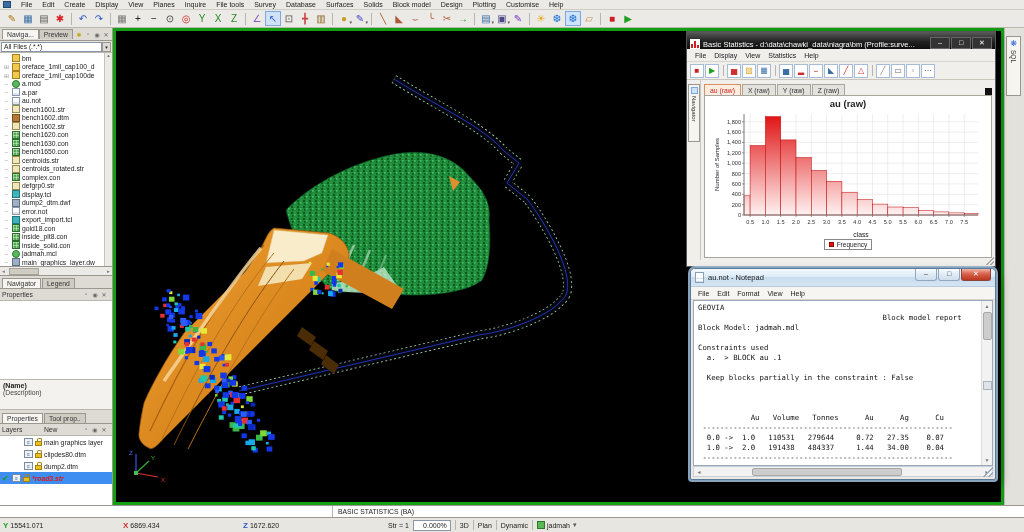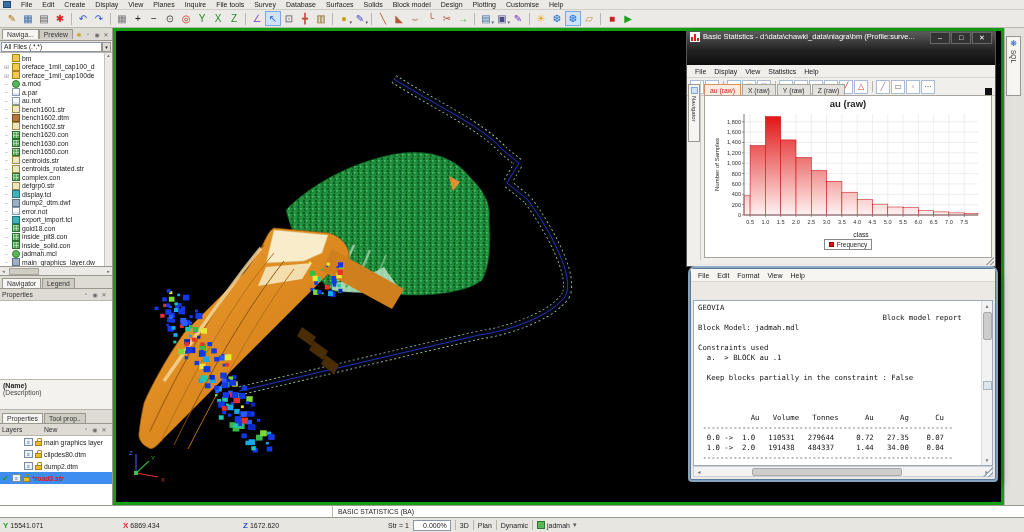--- a/index.html
+++ b/index.html
@@ -68,21 +68,21 @@
   #viewport svg { display:block; }
 
   
   #rightstrip { left:1004px; top:28px; width:20px; height:477px; background:#e3e1dc; border-left:1px solid #b9b6ae; }
   #righttab { position:absolute; left:1px; top:8px; width:15px; height:60px; background:#f6f5f2; border:1px solid #9a978e; display:flex; flex-direction:column; align-items:center; padding-top:2px; gap:2px; }
   #righttab .ticon { color:#2a5cd8; font-size:8px; }
   #righttab .ttxt { writing-mode:vertical-rl; font-size:6.5px; color:#333; }
 
   
   #bswin { left:686px; top:31px; width:310px; height:236px; background:#f0efec; border:1px solid #555; box-shadow:3px 4px 8px rgba(0,0,0,.55); }
-  #bs-title { height:33px; background:linear-gradient(#5a5a5a,#222 55%,#0e0e0e); display:flex; align-items:flex-start; padding:0 3px; gap:3px; }
+  #bs-title { height:17px; background:linear-gradient(#5a5a5a,#222 55%,#0e0e0e); display:flex; align-items:flex-end; padding:0 3px; gap:3px; }
   #bs-title .t { color:#fff; font-size:7.5px; flex:1; white-space:nowrap; overflow:hidden; }
   .wbtn { width:20px; height:12px; background:#333; border:1px solid #666; color:#fff; font-size:7px; line-height:10px; text-align:center; }
   #bs-menu { height:13px; display:flex; align-items:center; gap:2px; padding-left:4px; background:#f0efec; border-bottom:1px solid #d8d5cd; }
   #bs-menu .mi { padding:0 4px; font-size:7px; }
   #bs-tools { height:18px; display:flex; align-items:center; padding-left:3px; background:#f0efec; border-bottom:1px solid #c9c6be; }
   .bsti { width:14px; height:14px; border:1px solid #a8bcd8; background:#fff; margin-right:1px; display:flex; align-items:center; justify-content:center; font-size:8px; }
   .bsti.sep { border:none; background:none; width:6px; }
   .bsti.sep::before { content:""; width:1px; height:11px; background:#b9b6ae; }
   #bs-body { position:absolute; left:0; top:48px; right:0; bottom:6px; display:flex; }
   #bs-side { width:14px; border-right:1px solid #c9c6be; position:relative; }
@@ -1031,20 +1031,31 @@
           <span class="sq"></span>
           <span>Frequency</span>
         </div>
       </div>
     </div>
   </div>
   <div id="bs-grip"></div>
 </div>
 
 <div id="npwin" class="abs">
+  <div id="np-title">
+    <span id="np-icon"></span>
+    <span class="t">au.not - Notepad</span>
+    <span style="display:flex;gap:1px;align-self:flex-start;">
+      <span class="npbtn">–</span>
+
+      <span class="npbtn">□</span>
+
+      <span class="npbtn close">✕</span>
+    </span>
+  </div>
   <div id="np-menu">
     <span><span class="mi">File</span><span class="mi">Edit</span><span class="mi">Format</span><span class="mi">View</span><span class="mi">Help</span></span>
   </div>
   <div id="np-body">
     <div id="np-text">
         <pre>GEOVIA
                                           Block model report
 Block Model: jadmah.mdl
 
 Constraints used

